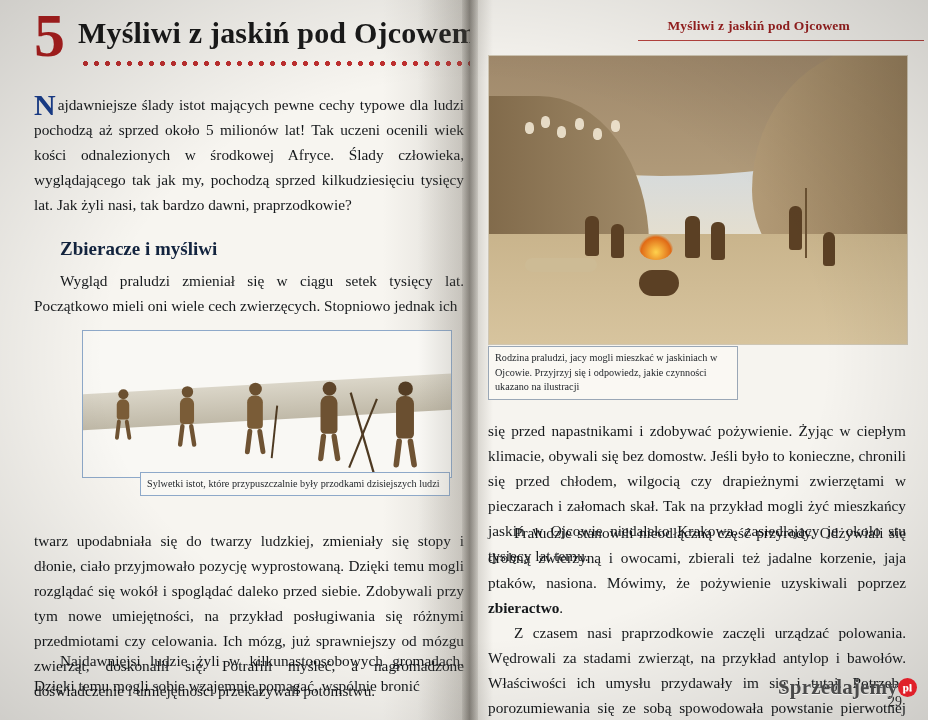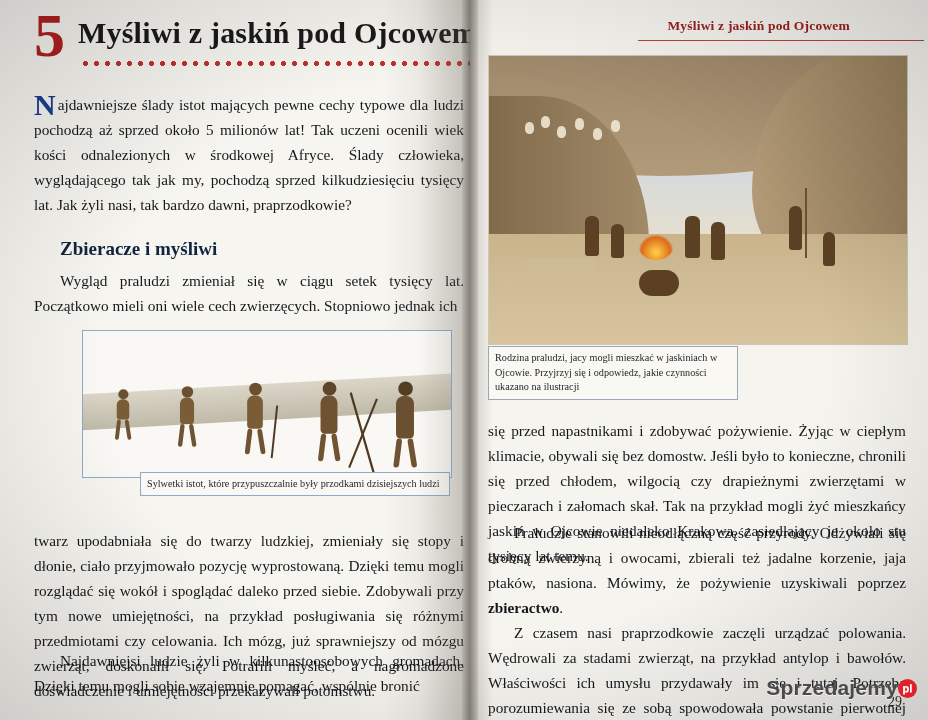--- a/index.html
+++ b/index.html
@@ -311,21 +311,21 @@
     position: absolute;
     right: 26px; bottom: 10px;
     font-size: 14px;
     color: #333;
   }
 
   
   .wm {
     position: absolute;
     right: 10px; bottom: 20px;
-    font-family: Liberation Sans, sans-serif;
+    font-family: Liberation Serif, serif;
     font-size: 21px;
     font-weight: bold;
     color: #4a4a4a;
     letter-spacing: .2px;
     z-index: 20;
     text-shadow: 0 1px 0 rgba(255,255,255,.6);
   }
   .wm .dotpl {
     display: inline-block;
     width: 19px; height: 19px;

